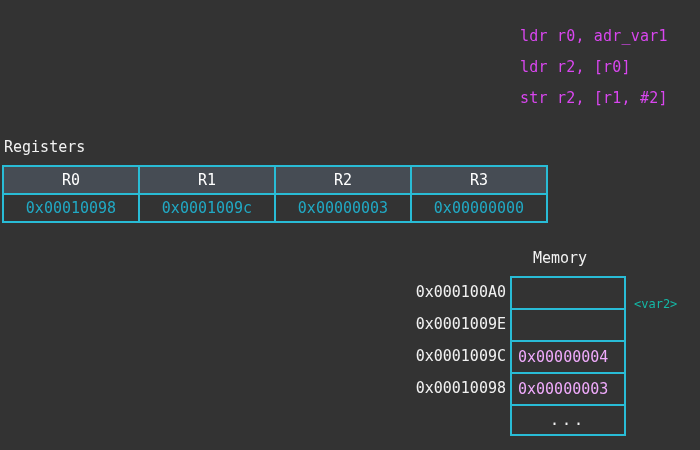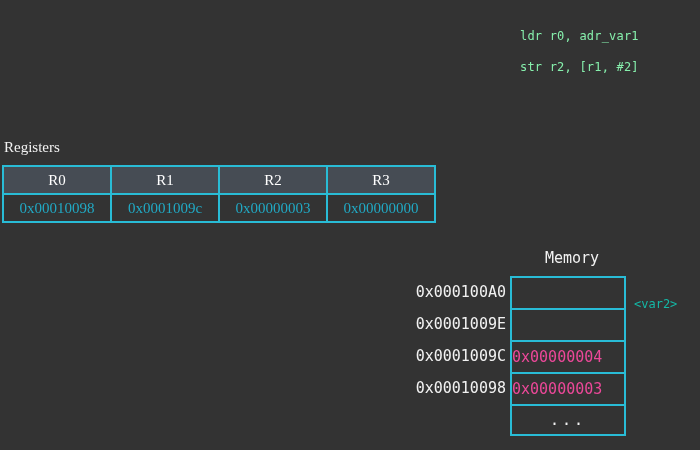--- a/index.html
+++ b/index.html
@@ -16,47 +16,46 @@
   }
 
   
   #code-listing {
     position: absolute;
     left: 520px;
     top: 21px;
     width: 180px;
   }
   .code-line {
-    color: #86efac;
-    font-size: 12px;
+    color: #d946ef;
+    font-size: 15px;
     line-height: 31px;
     white-space: pre;
     letter-spacing: 0.2px;
   }
 
   
   #registers-section {
     position: absolute;
     left: 2px;
     top: 137px;
     width: 470px;
-    font-family: Liberation Serif, serif;
   }
   #registers-title {
     color: #f2f2f2;
     font-size: 15px;
     line-height: 20px;
     padding-left: 2px;
     white-space: pre;
   }
   #registers-table {
     margin-top: 8px;
     border-collapse: collapse;
     table-layout: fixed;
-    width: 434px;
+    width: 546px;
   }
   #registers-table td {
     border: 2px solid #29bcd6;
     height: 24px;
     text-align: center;
     font-size: 15px;
     padding: 1px 0;
     white-space: pre;
   }
   #registers-table tr.reg-head td {
@@ -70,21 +69,21 @@
 
   
   #memory-section {
     position: absolute;
     left: 398px;
     top: 248px;
     width: 302px;
   }
   #memory-title {
     position: absolute;
-    left: 116px;
+    left: 104px;
     top: 0;
     width: 116px;
     text-align: center;
     color: #f2f2f2;
     font-size: 15px;
     line-height: 20px;
     white-space: pre;
   }
   #memory-grid {
     position: absolute;
@@ -110,24 +109,25 @@
     white-space: pre;
     box-sizing: border-box;
   }
   .mem-cell {
     width: 116px;
     flex: 0 0 116px;
     box-sizing: border-box;
     border: 2px solid #29bcd6;
     border-bottom-width: 0;
     background: #333333;
-    color: #ec4899;
+    color: #f0abfc;
     font-size: 15px;
     display: flex;
     align-items: center;
+    padding-left: 6px;
     white-space: pre;
   }
   .mem-row:last-child .mem-cell {
     border-bottom-width: 2px;
   }
   .mem-cell.ellipsis {
     color: #f2f2f2;
     justify-content: center;
     padding-left: 0;
     letter-spacing: 3px;
@@ -144,20 +144,21 @@
   .mem-tag.offset-up {
     align-items: flex-start;
     margin-top: -11px;
   }
 </style>
 </head>
 <body>
 
 <div id="code-listing">
   <div class="code-line">ldr r0, adr_var1</div>
+  <div class="code-line">ldr r2, [r0]</div>
   <div class="code-line">str r2, [r1, #2]</div>
 </div>
 
 <div id="registers-section">
   <div id="registers-title">Registers</div>
   <table id="registers-table">
     <tbody>
         <tr class="reg-head">
       <td>R0</td>
       <td>R1</td>

